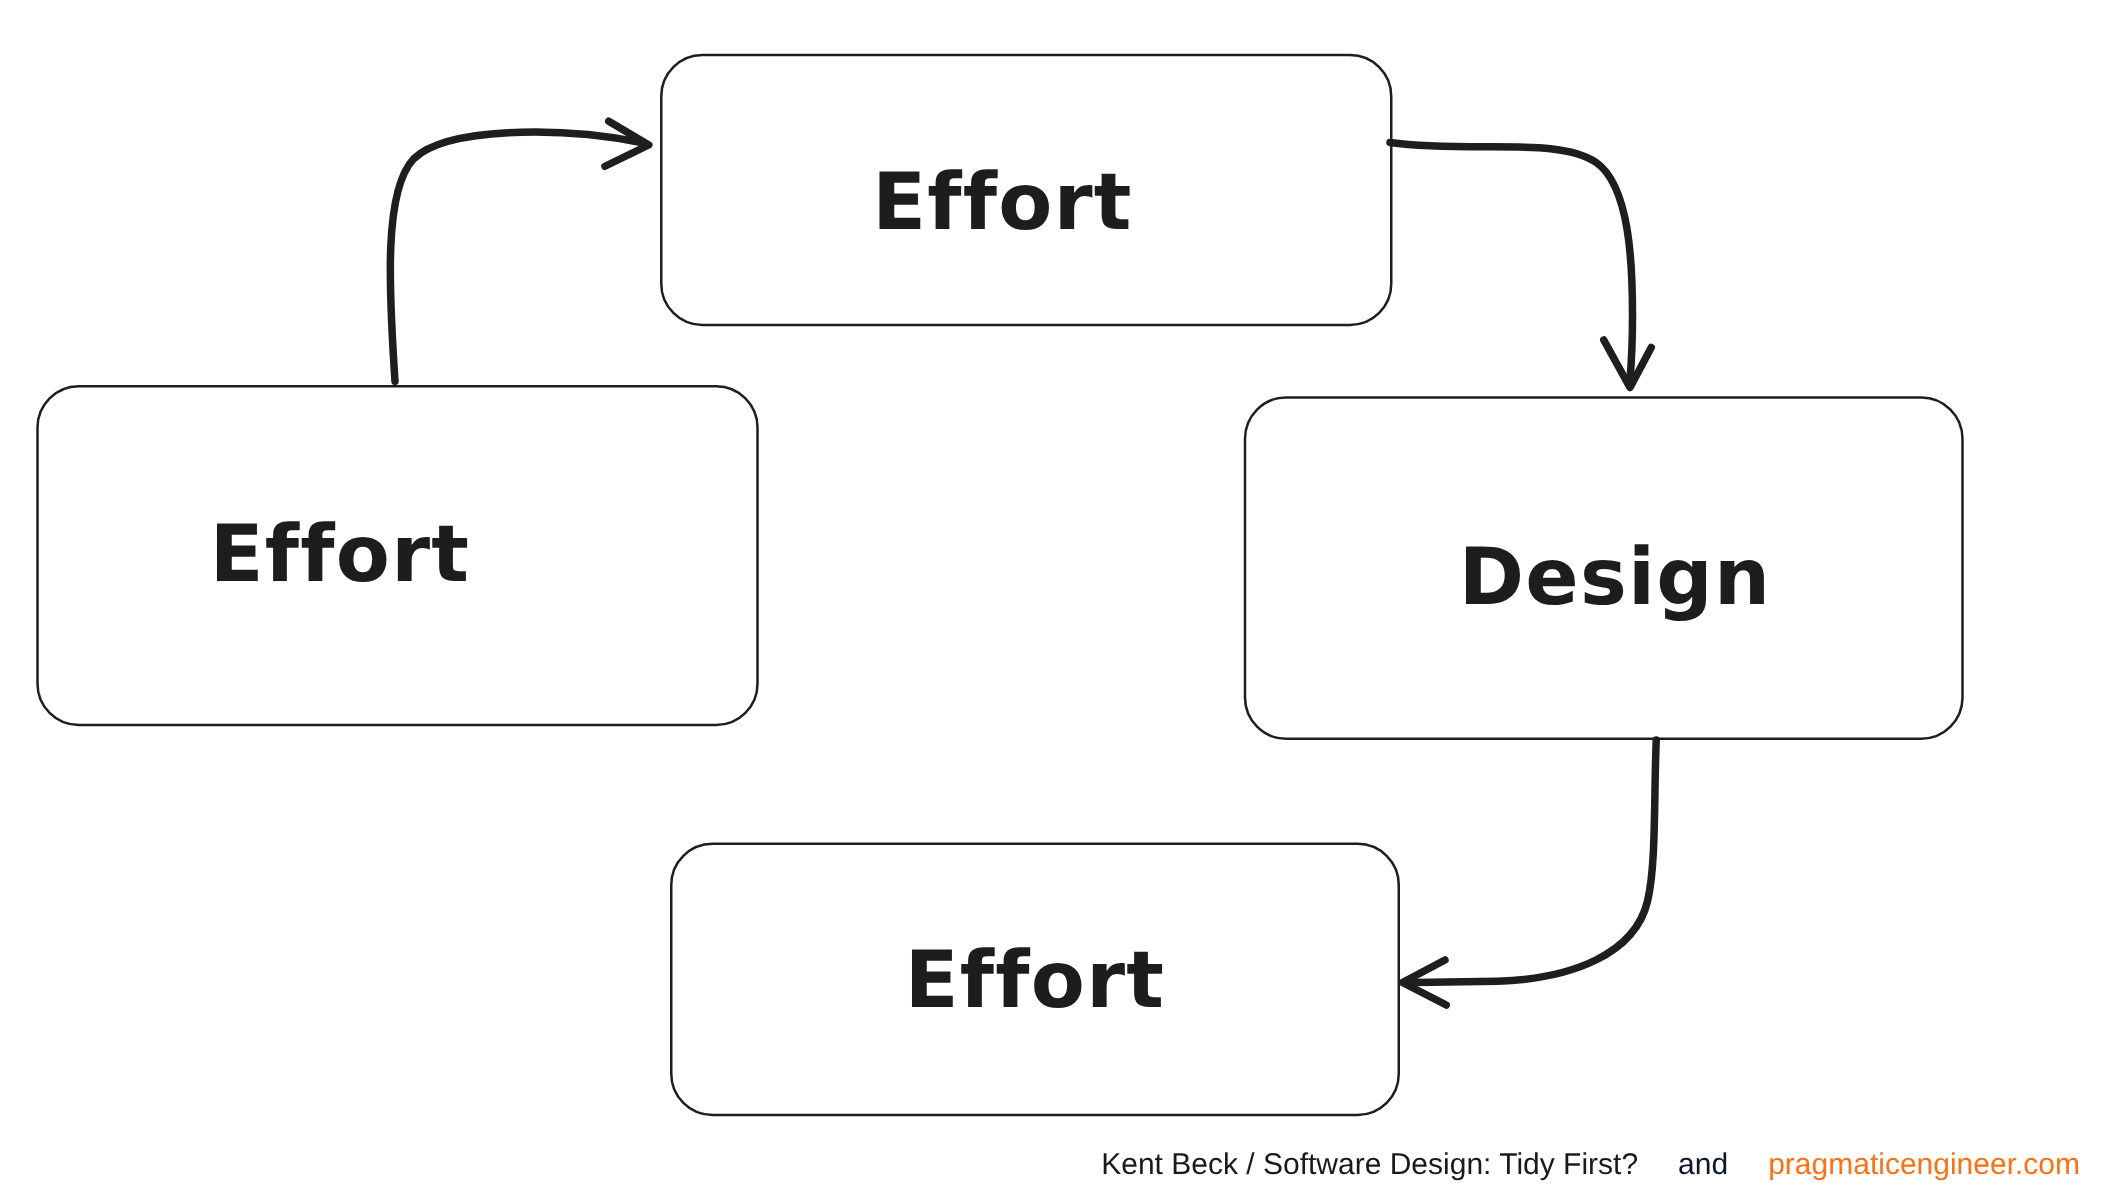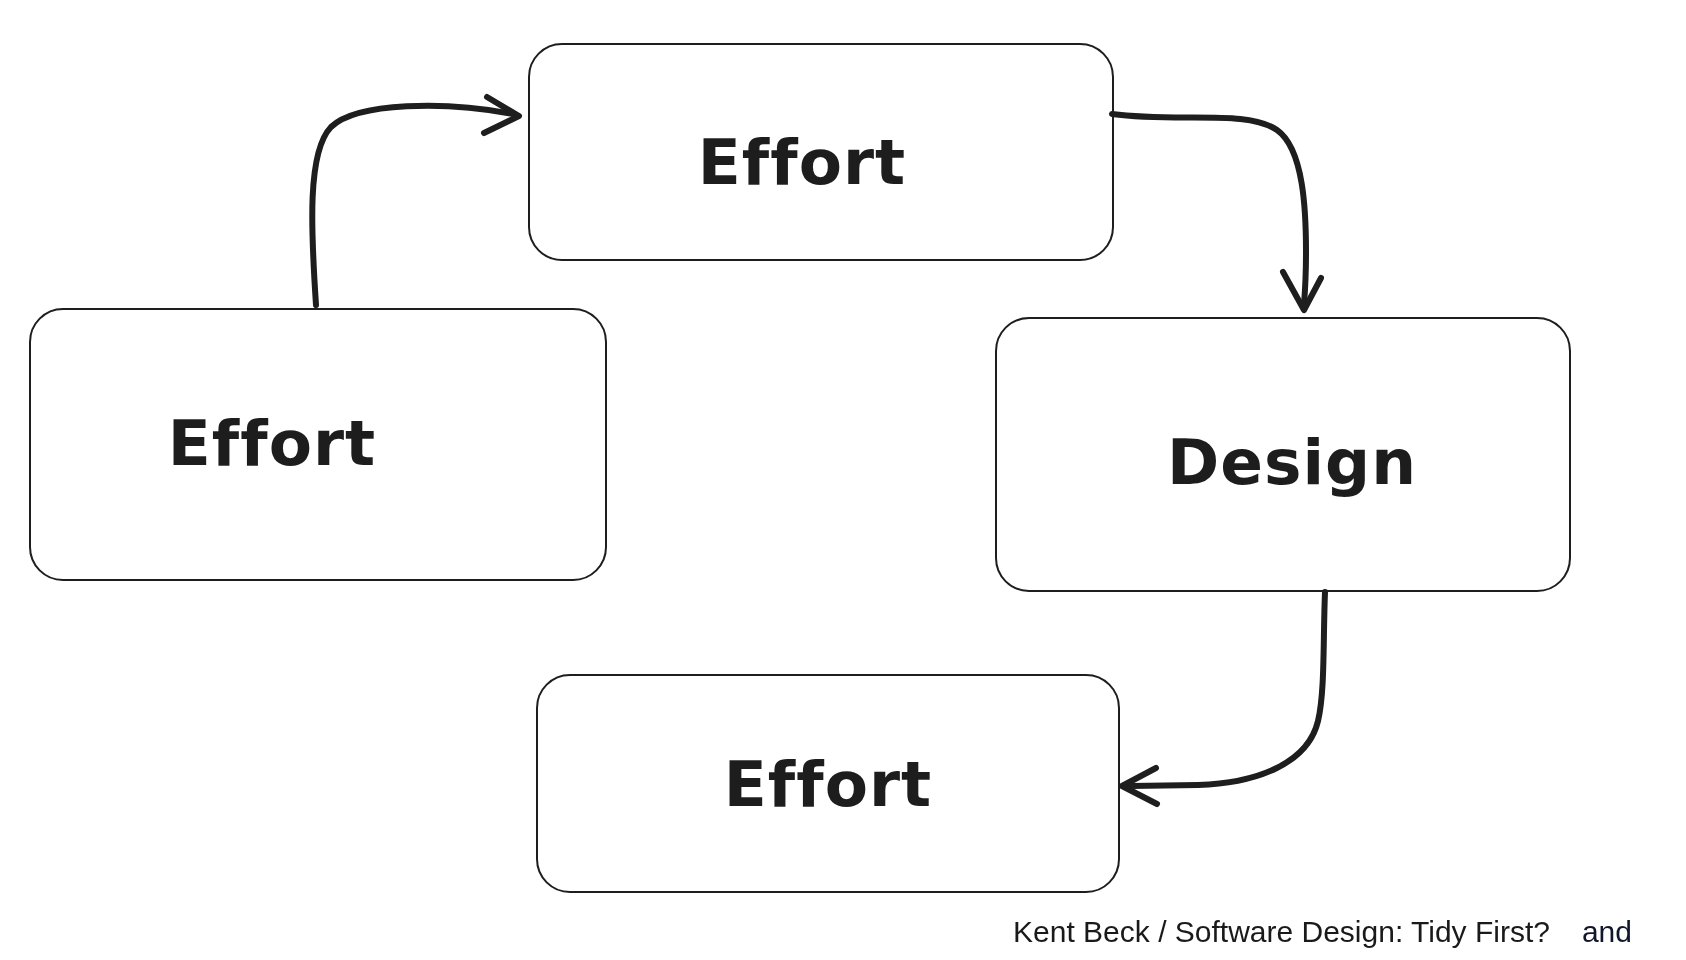--- a/index.html
+++ b/index.html
@@ -51,21 +51,21 @@
   .node-outcome .label { transform: translate(calc(-50% + 9px),  calc(-50% + 7px)); }
   .node-impact  .label { transform: translate(-50%, -50%); }
   .caption {
     position: absolute;
     right: 22px;
     top: 914px;
     display: flex;
     align-items: baseline;
     white-space: nowrap;
     font-family: "Liberation Sans", sans-serif;
-    font-size: 30px;
+    font-size: 24px;
     line-height: 36px;
     z-index: 3;
     text-align: center;
   }
   .caption .source    { color: #1a1a1a; }
   .caption .connector { color: #0f172a; margin: 0 32px; }
   .caption .site      { color: #f97316; }
 </style>
 </head>
 <body>
@@ -99,15 +99,16 @@
     </g>
     <g>
       <path class="arrow-path" d="M 1325 592 C 1323 640, 1325 692, 1318 721 C 1308 763, 1258 783, 1198 785 L 1131 786"></path>
       <path class="arrow-path" d="M 1156 768 L 1122 786 L 1157 804"></path>
     </g>
   </svg>
 
   <div class="caption">
     <span class="source">Kent Beck / Software Design: Tidy First?</span>
     <span class="connector">and</span>
+    <span class="site">pragmaticengineer.com</span>
   </div>
 
 </div>
 
 </body></html>

